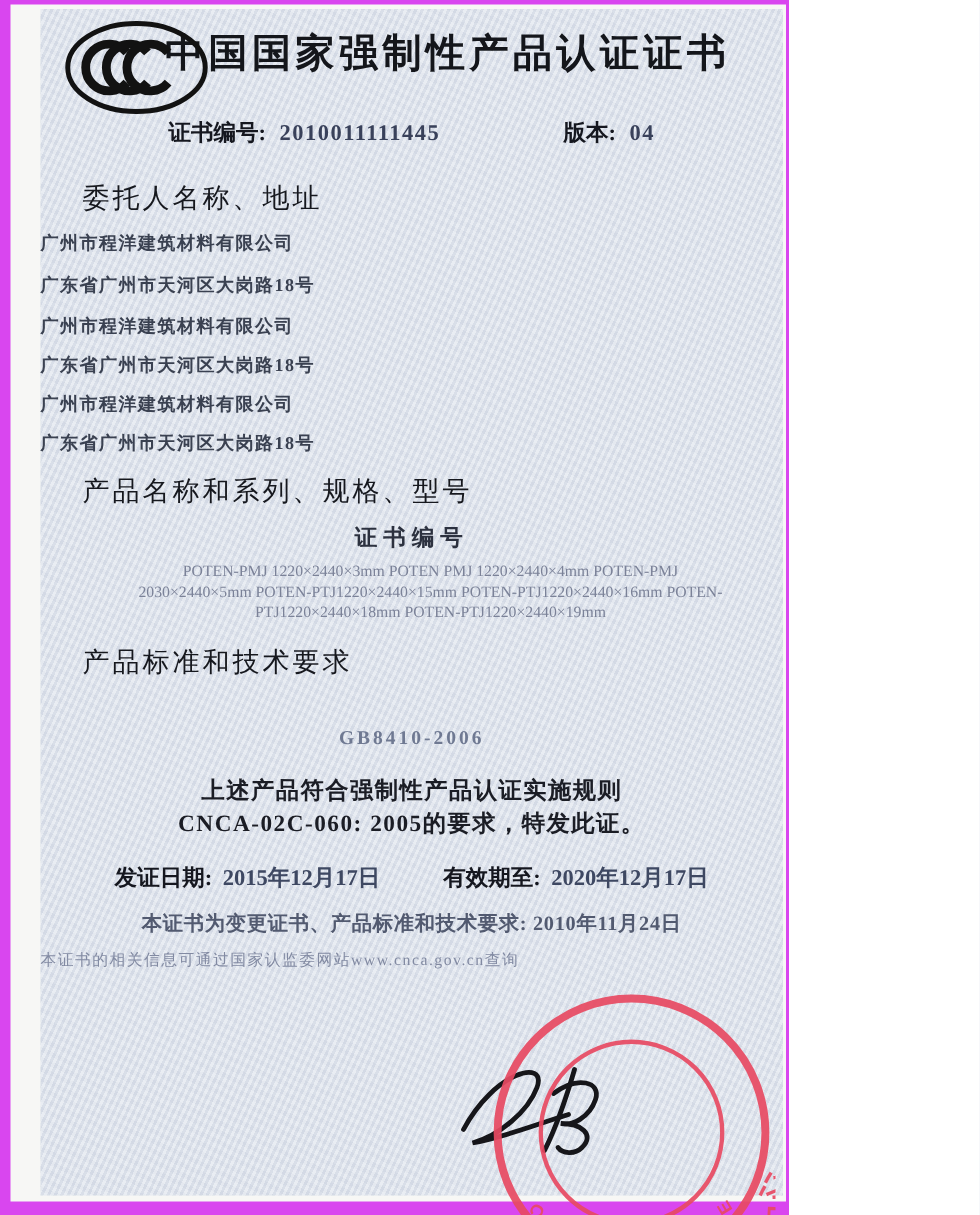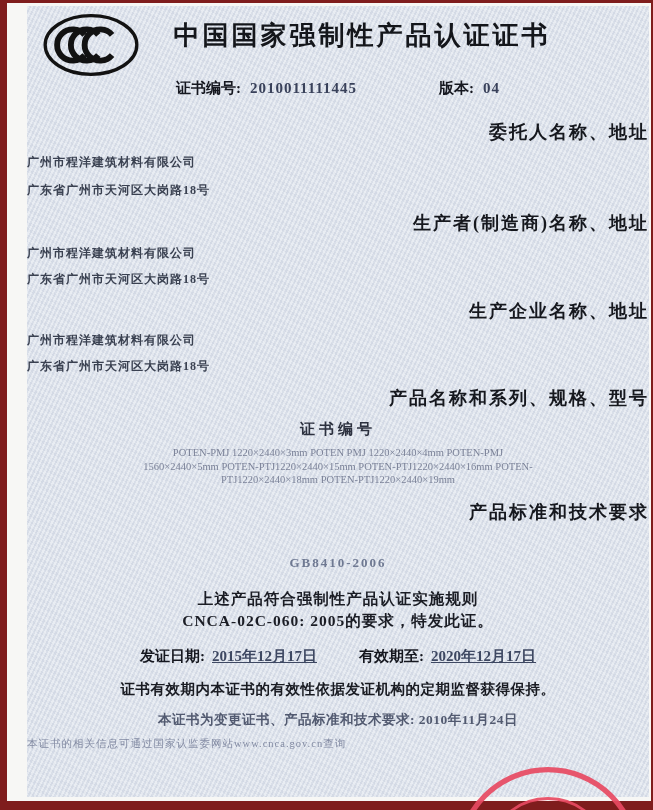--- a/index.html
+++ b/index.html
@@ -1,17 +1,17 @@
 <!DOCTYPE html>
 <html><head>
 <meta charset="utf-8">
 <style>
   html,body { margin:0; padding:0; background:#ffffff; }
   .scan {
-    position:relative; width:653px; height:810px; background:#7f1d1d;
+    position:relative; width:526px; height:810px; background:#d946ef;
     font-family:"Liberation Serif", serif; overflow:hidden;
   }
   .mat { position:absolute; top:3px; left:7px; right:2px; bottom:9px; background:#f7f7f5; }
   .paper {
     position:absolute; top:6px; left:27px; right:4px; bottom:13px;
     background-color:#dee3ec;
     background-image:
       repeating-linear-gradient(115deg, rgba(255,255,255,0.28) 0 2px, rgba(178,188,207,0.16) 2px 4px),
       repeating-linear-gradient(25deg, rgba(255,255,255,0.10) 0 3px, rgba(190,198,214,0.12) 3px 6px);
     color:#1a1c22;
@@ -20,30 +20,30 @@
   .ccc-logo { position:absolute; left:14px; top:6px; }
   .title {
     text-align:center; padding-left:48px; font-size:26px; font-weight:bold;
     letter-spacing:3px; color:#14161b;
   }
   .cert-line {
     margin-top:26px; display:flex; justify-content:center; gap:82px;
     font-size:15px; font-weight:bold; color:#15171f;
   }
   .cert-line .val { margin-left:9px; color:#39415a; letter-spacing:1px; }
-  .sec-h { text-align:right; font-size:18px; font-weight:bold; letter-spacing:2px; color:#16181e; }
+  .sec-h { text-align:left; font-size:18px; font-weight:normal; letter-spacing:2px; color:#16181e;padding-left:28px; }
   .sec-line { text-align:left; font-size:12px; font-weight:bold; color:#3a4151; letter-spacing:1px; }
   .mt22{margin-top:22px}.mt13{margin-top:13px}.mt12{margin-top:12px}.mt11{margin-top:11px}
   .mt10{margin-top:10px}.mt9{margin-top:9px}
   .product-name { text-align:center; margin-top:10px; font-size:15px; font-weight:bold; color:#2c313f; letter-spacing:4px; }
   .specs { margin:7px auto 6px; width:520px; text-align:center; font-size:10.5px; line-height:13.5px; color:#7b8298; }
   .std-val { text-align:center; margin-top:31px; font-size:13px; font-weight:bold; color:#6f7992; letter-spacing:2px; }
   .statement { margin-top:17px; text-align:center; font-size:15.5px; font-weight:bold; line-height:22px; color:#1b1d25; letter-spacing:1px; }
   .dates { margin-top:15px; display:flex; justify-content:center; gap:42px; font-size:15px; font-weight:bold; color:#15171f; }
-  .dates .val { margin-left:7px; color:#3e4862;text-decoration:underline; }
+  .dates .val { margin-left:7px; color:#3e4862; }
   .note-maintain { margin-top:14px; text-align:center; font-size:14.5px; font-weight:bold; color:#191b22; letter-spacing:0.5px; }
   .note-change { margin-top:12px; text-align:center; font-size:13.5px; font-weight:bold; color:#525a70; letter-spacing:0.5px; }
   .note-query { margin-top:8px; font-size:10.5px; color:#828aa2; letter-spacing:1px; }
   .footer { position:relative; margin-top:6px; height:200px; }
   .signature { position:absolute; left:268px; top:46px; }
   .stamp { position:absolute; right:5px; top:6px; opacity:0.92; }
 </style>
 </head>
 <body>
 
@@ -69,54 +69,51 @@
       </span>
       <span>
         <span>版本:</span><span class="val">04</span>
       </span>
     </div>
 
     <div class="sec-h mt22">委托人名称、地址</div>
     <div class="sec-line mt10">广州市程洋建筑材料有限公司</div>
     <div class="sec-line mt11">广东省广州市天河区大岗路18号</div>
 
-    <div class="sec-h mt12">生产者(制造商)名称、地址</div>
     <div class="sec-line mt10">广州市程洋建筑材料有限公司</div>
     <div class="sec-line mt9">广东省广州市天河区大岗路18号</div>
 
-    <div class="sec-h mt11">生产企业名称、地址</div>
     <div class="sec-line mt9">广州市程洋建筑材料有限公司</div>
     <div class="sec-line mt9">广东省广州市天河区大岗路18号</div>
 
     <div class="sec-h mt11">产品名称和系列、规格、型号</div>
     <div class="product-name">证书编号</div>
     <div class="specs">
       <div>POTEN-PMJ 1220×2440×3mm POTEN PMJ 1220×2440×4mm POTEN-PMJ</div>
-      <div>1560×2440×5mm POTEN-PTJ1220×2440×15mm POTEN-PTJ1220×2440×16mm POTEN-</div>
+      <div>2030×2440×5mm POTEN-PTJ1220×2440×15mm POTEN-PTJ1220×2440×16mm POTEN-</div>
       <div>PTJ1220×2440×18mm POTEN-PTJ1220×2440×19mm</div>
     </div>
 
     <div class="sec-h mt13">产品标准和技术要求</div>
     <div class="std-val">GB8410-2006</div>
 
     <div class="statement">
       <div>上述产品符合强制性产品认证实施规则</div>
       <div>CNCA-02C-060: 2005的要求，特发此证。</div>
     </div>
 
     <div class="dates">
       <span>
         <span>发证日期:</span><span class="val">2015年12月17日</span>
       </span>
       <span>
         <span>有效期至:</span><span class="val">2020年12月17日</span>
       </span>
     </div>
 
-    <div class="note-maintain">证书有效期内本证书的有效性依据发证机构的定期监督获得保持。</div>
     <div class="note-change">本证书为变更证书、产品标准和技术要求: 2010年11月24日</div>
     <div class="note-query">本证书的相关信息可通过国家认监委网站www.cnca.gov.cn查询</div>
 
     <div class="footer">
 
       <div class="signature">
         <svg width="140" height="80" viewBox="0 0 140 80">
           <g fill="none" stroke="#16161a" stroke-width="3.2" stroke-linecap="round">
             <path d="M14,54 C34,16 70,6 63,26 C57,42 38,58 20,63 C42,59 64,50 84,44"></path>
             <path d="M88,14 C81,38 73,58 68,68"></path>

